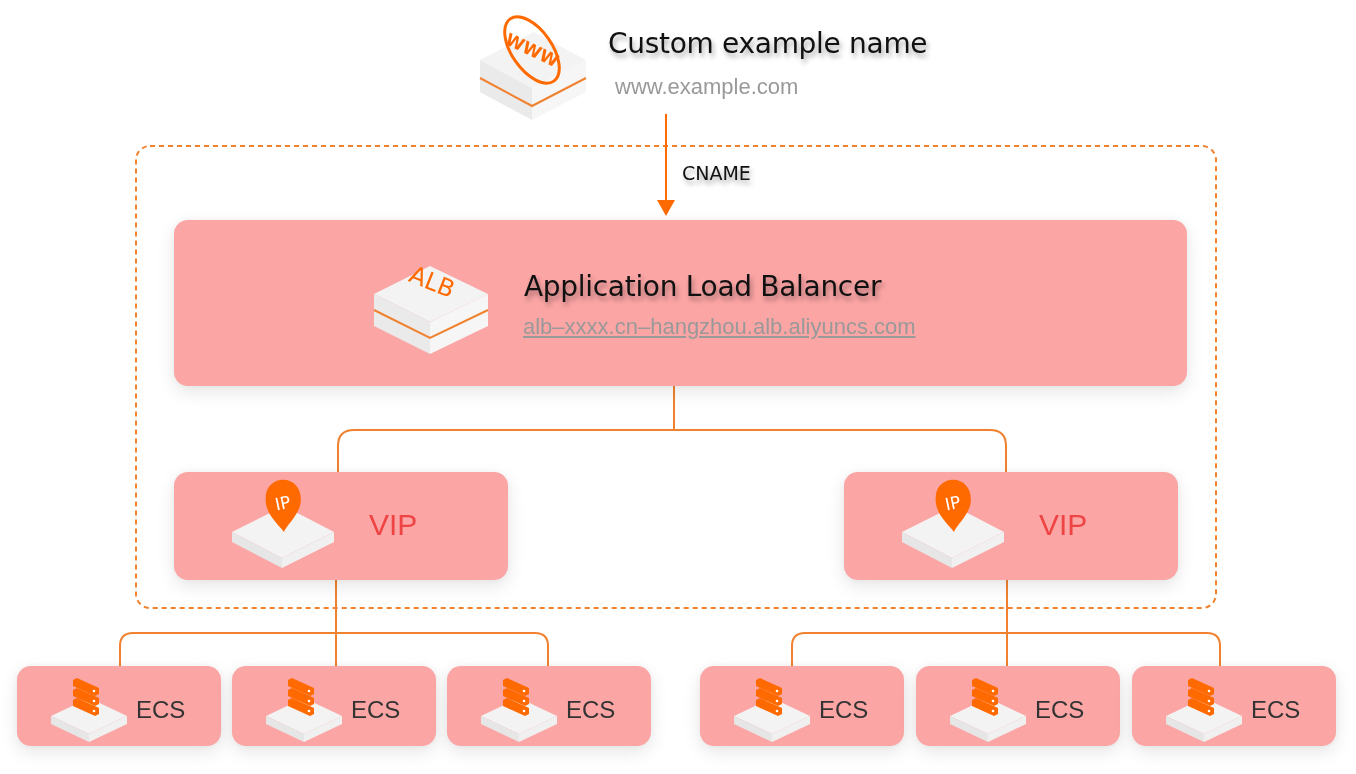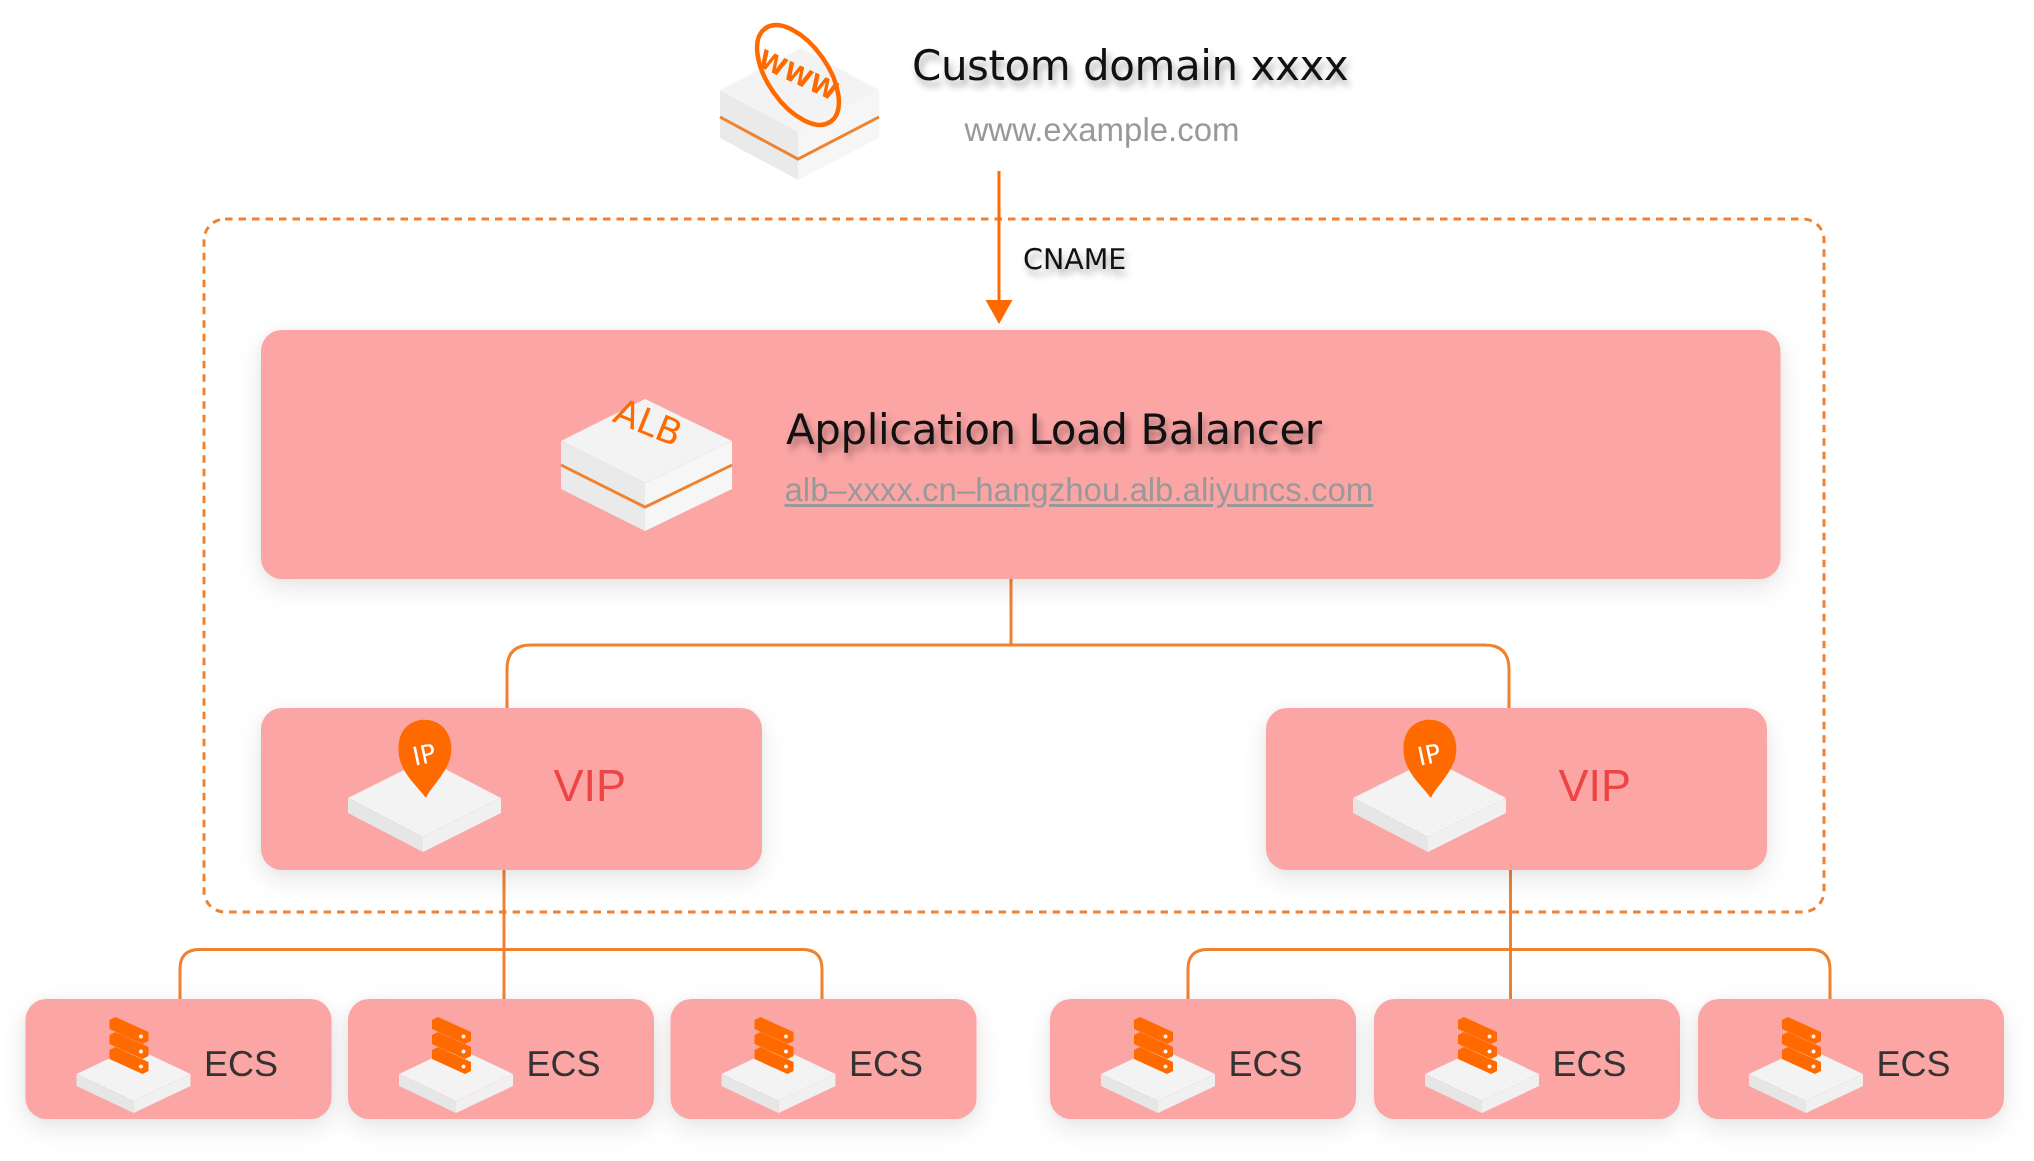--- a/index.html
+++ b/index.html
@@ -51,22 +51,22 @@
 <div class="icon" style="left:474px; top:8px; width:120px; height:115px;">
   <svg width="120" height="115" viewBox="0 0 120 115">
     <polygon points="6,52 60,24 112,52 58,80" fill="#f3f3f3"></polygon>
     <polygon points="6,52 58,80 58,112 6,84" fill="#eaeaea"></polygon>
     <polygon points="58,80 112,52 112,84 58,112" fill="#f6f6f6"></polygon>
     <polyline points="6,70 58,98 112,70" fill="none" stroke="#F0822F" stroke-width="2"></polyline>
     <ellipse cx="58" cy="42" rx="20" ry="38" transform="rotate(-35 58 42)" fill="none" stroke="#FF6A00" stroke-width="3"></ellipse>
     <text x="58" y="48" font-size="17" font-family="DejaVu Sans, sans-serif" fill="#FF6A00" text-anchor="middle" transform="rotate(25 58 42)" font-weight="bold">WWW</text>
   </svg>
 </div>
-<div class="title" style="left:608px; top:27px;">Custom domain xxxx</div>
-<div class="sub" style="left:643px; top:74px;">www.example.com</div>
+<div class="title" style="left:608px; top:27px;">Custom example name</div>
+<div class="sub" style="left:615px; top:74px;">www.example.com</div>
 
 <div class="cname" style="left:682px; top:162px;text-align:center;">CNAME</div>
 
 <div class="card" style="left:174px; top:220px; width:1013px; height:166px;"></div>
 <div class="icon" style="left:368px; top:250px; width:125px; height:110px;">
   <svg width="125" height="110" viewBox="0 0 125 110">
     <polygon points="6,44 62,16 120,44 62,72" fill="#f3f3f3"></polygon>
     <polygon points="6,44 62,72 62,104 6,76" fill="#eaeaea"></polygon>
     <polygon points="62,72 120,44 120,76 62,104" fill="#f6f6f6"></polygon>
     <polyline points="6,60 62,88 120,60" fill="none" stroke="#F0822F" stroke-width="2"></polyline>

